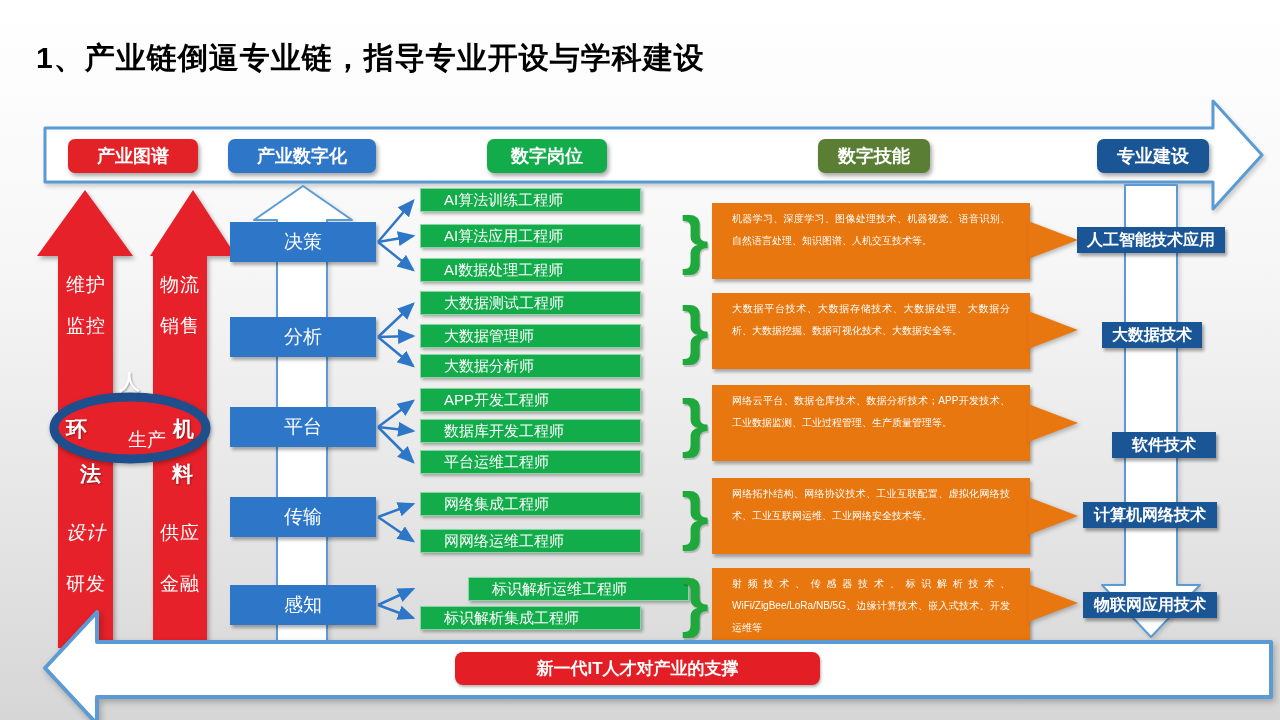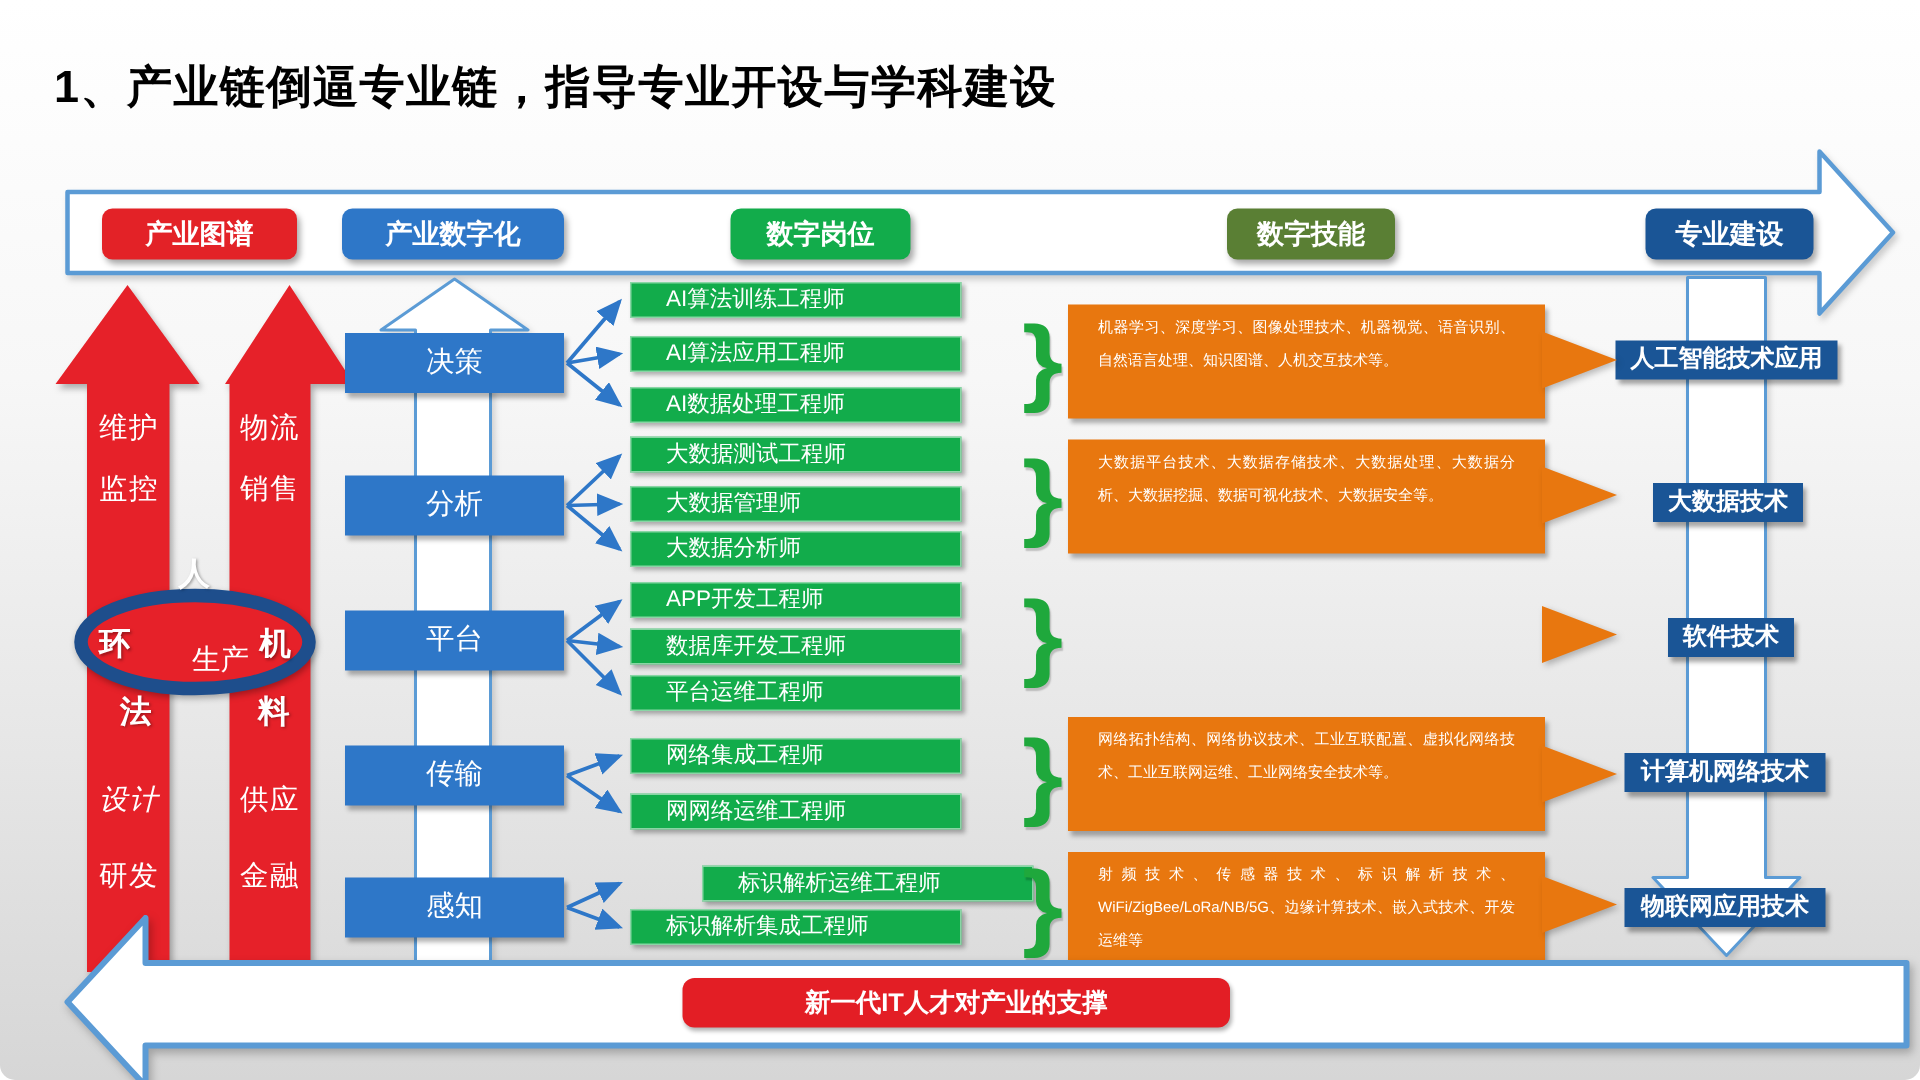--- a/index.html
+++ b/index.html
@@ -1,18 +1,18 @@
 <!DOCTYPE html>
 <html><head>
 <meta charset="utf-8">
 <style>
   html,body{margin:0;padding:0;}
   #stage{position:relative;width:1280px;height:720px;overflow:hidden;
     background:linear-gradient(180deg,#ffffff 0%,#f7f7f7 35%,#e6e6e6 70%,#d6d6d6 100%);
-    font-family:"Liberation Sans","DejaVu Sans",sans-serif;border-radius:10px;}
+    font-family:"Liberation Sans","DejaVu Sans",sans-serif;}
   .title{position:absolute;left:36px;top:38px;font-size:30px;font-weight:700;color:#000;letter-spacing:1px;}
   .band-box{position:absolute;top:139px;height:34px;line-height:34px;text-align:center;color:#fff;
     font-weight:700;font-size:18px;border-radius:7px;box-shadow:2px 3px 4px rgba(0,0,0,.35);}
   .level-box{position:absolute;left:230px;width:146px;height:40px;line-height:40px;text-align:center;
     color:#fff;font-size:19px;background:#2E77C8;box-shadow:2px 3px 3px rgba(0,0,0,.3);}
   .job-box{position:absolute;left:420px;width:221px;height:24px;line-height:22px;box-sizing:border-box;
     padding-left:23px;color:#fff;font-size:15px;background:#12AC4B;border:1px solid rgba(255,255,255,.5);
     box-shadow:2px 2px 3px rgba(0,0,0,.3);white-space:nowrap;overflow:hidden;}
   .skill-box{position:absolute;left:712px;width:318px;height:76px;box-sizing:border-box;padding:5px 20px;
     background:#E8770F;color:#fff;font-size:10px;line-height:22px;box-shadow:2px 3px 3px rgba(0,0,0,.3);
@@ -92,26 +92,27 @@
   <div class="job-box" style="top:606px;">标识解析集成工程师</div>
 
   <div class="brace" style="top:208px;">}</div>
   <div class="brace" style="top:298px;">}</div>
   <div class="brace" style="top:391px;">}</div>
   <div class="brace" style="top:484px;">}</div>
   <div class="brace" style="top:571px;">}</div>
 
   <div class="skill-box" style="top:203px;">机器学习、深度学习、图像处理技术、机器视觉、语音识别、自然语言处理、知识图谱、人机交互技术等。</div>
   <div class="skill-box" style="top:293px;">大数据平台技术、大数据存储技术、大数据处理、大数据分析、大数据挖掘、数据可视化技术、大数据安全等。</div>
+  <div class="skill-box" style="top:385px;">网络云平台、数据仓库技术、数据分析技术；APP开发技术、工业数据监测、工业过程管理、生产质量管理等。</div>
   <div class="skill-box" style="top:478px;">网络拓扑结构、网络协议技术、工业互联配置、虚拟化网络技术、工业互联网运维、工业网络安全技术等。</div>
   <div class="skill-box" style="top:568px;">射频技术、传感器技术、标识解析技术、WiFi/ZigBee/LoRa/NB/5G、边缘计算技术、嵌入式技术、开发运维等</div>
 
   <div class="major-box" style="left:1077px;width:148px;top:227px;">人工智能技术应用</div>
   <div class="major-box" style="left:1102px;width:100px;top:322px;">大数据技术</div>
-  <div class="major-box" style="left:1112px;width:84px;top:412px;">软件技术</div>
+  <div class="major-box" style="left:1112px;width:104px;top:432px;">软件技术</div>
   <div class="major-box" style="left:1083px;width:134px;top:502px;">计算机网络技术</div>
   <div class="major-box" style="left:1083px;width:134px;top:592px;">物联网应用技术</div>
 
   <svg class="layer" width="1280" height="720">
     <defs>
       <marker id="ah" markerWidth="8" markerHeight="8" refX="6" refY="3" orient="auto">
         <path d="M0,0 L7,3 L0,6 Z" fill="#2E77C8"></path>
       </marker>
     </defs>
     <g stroke="#2E77C8" stroke-width="2.5" fill="none" marker-end="url(#ah)">

